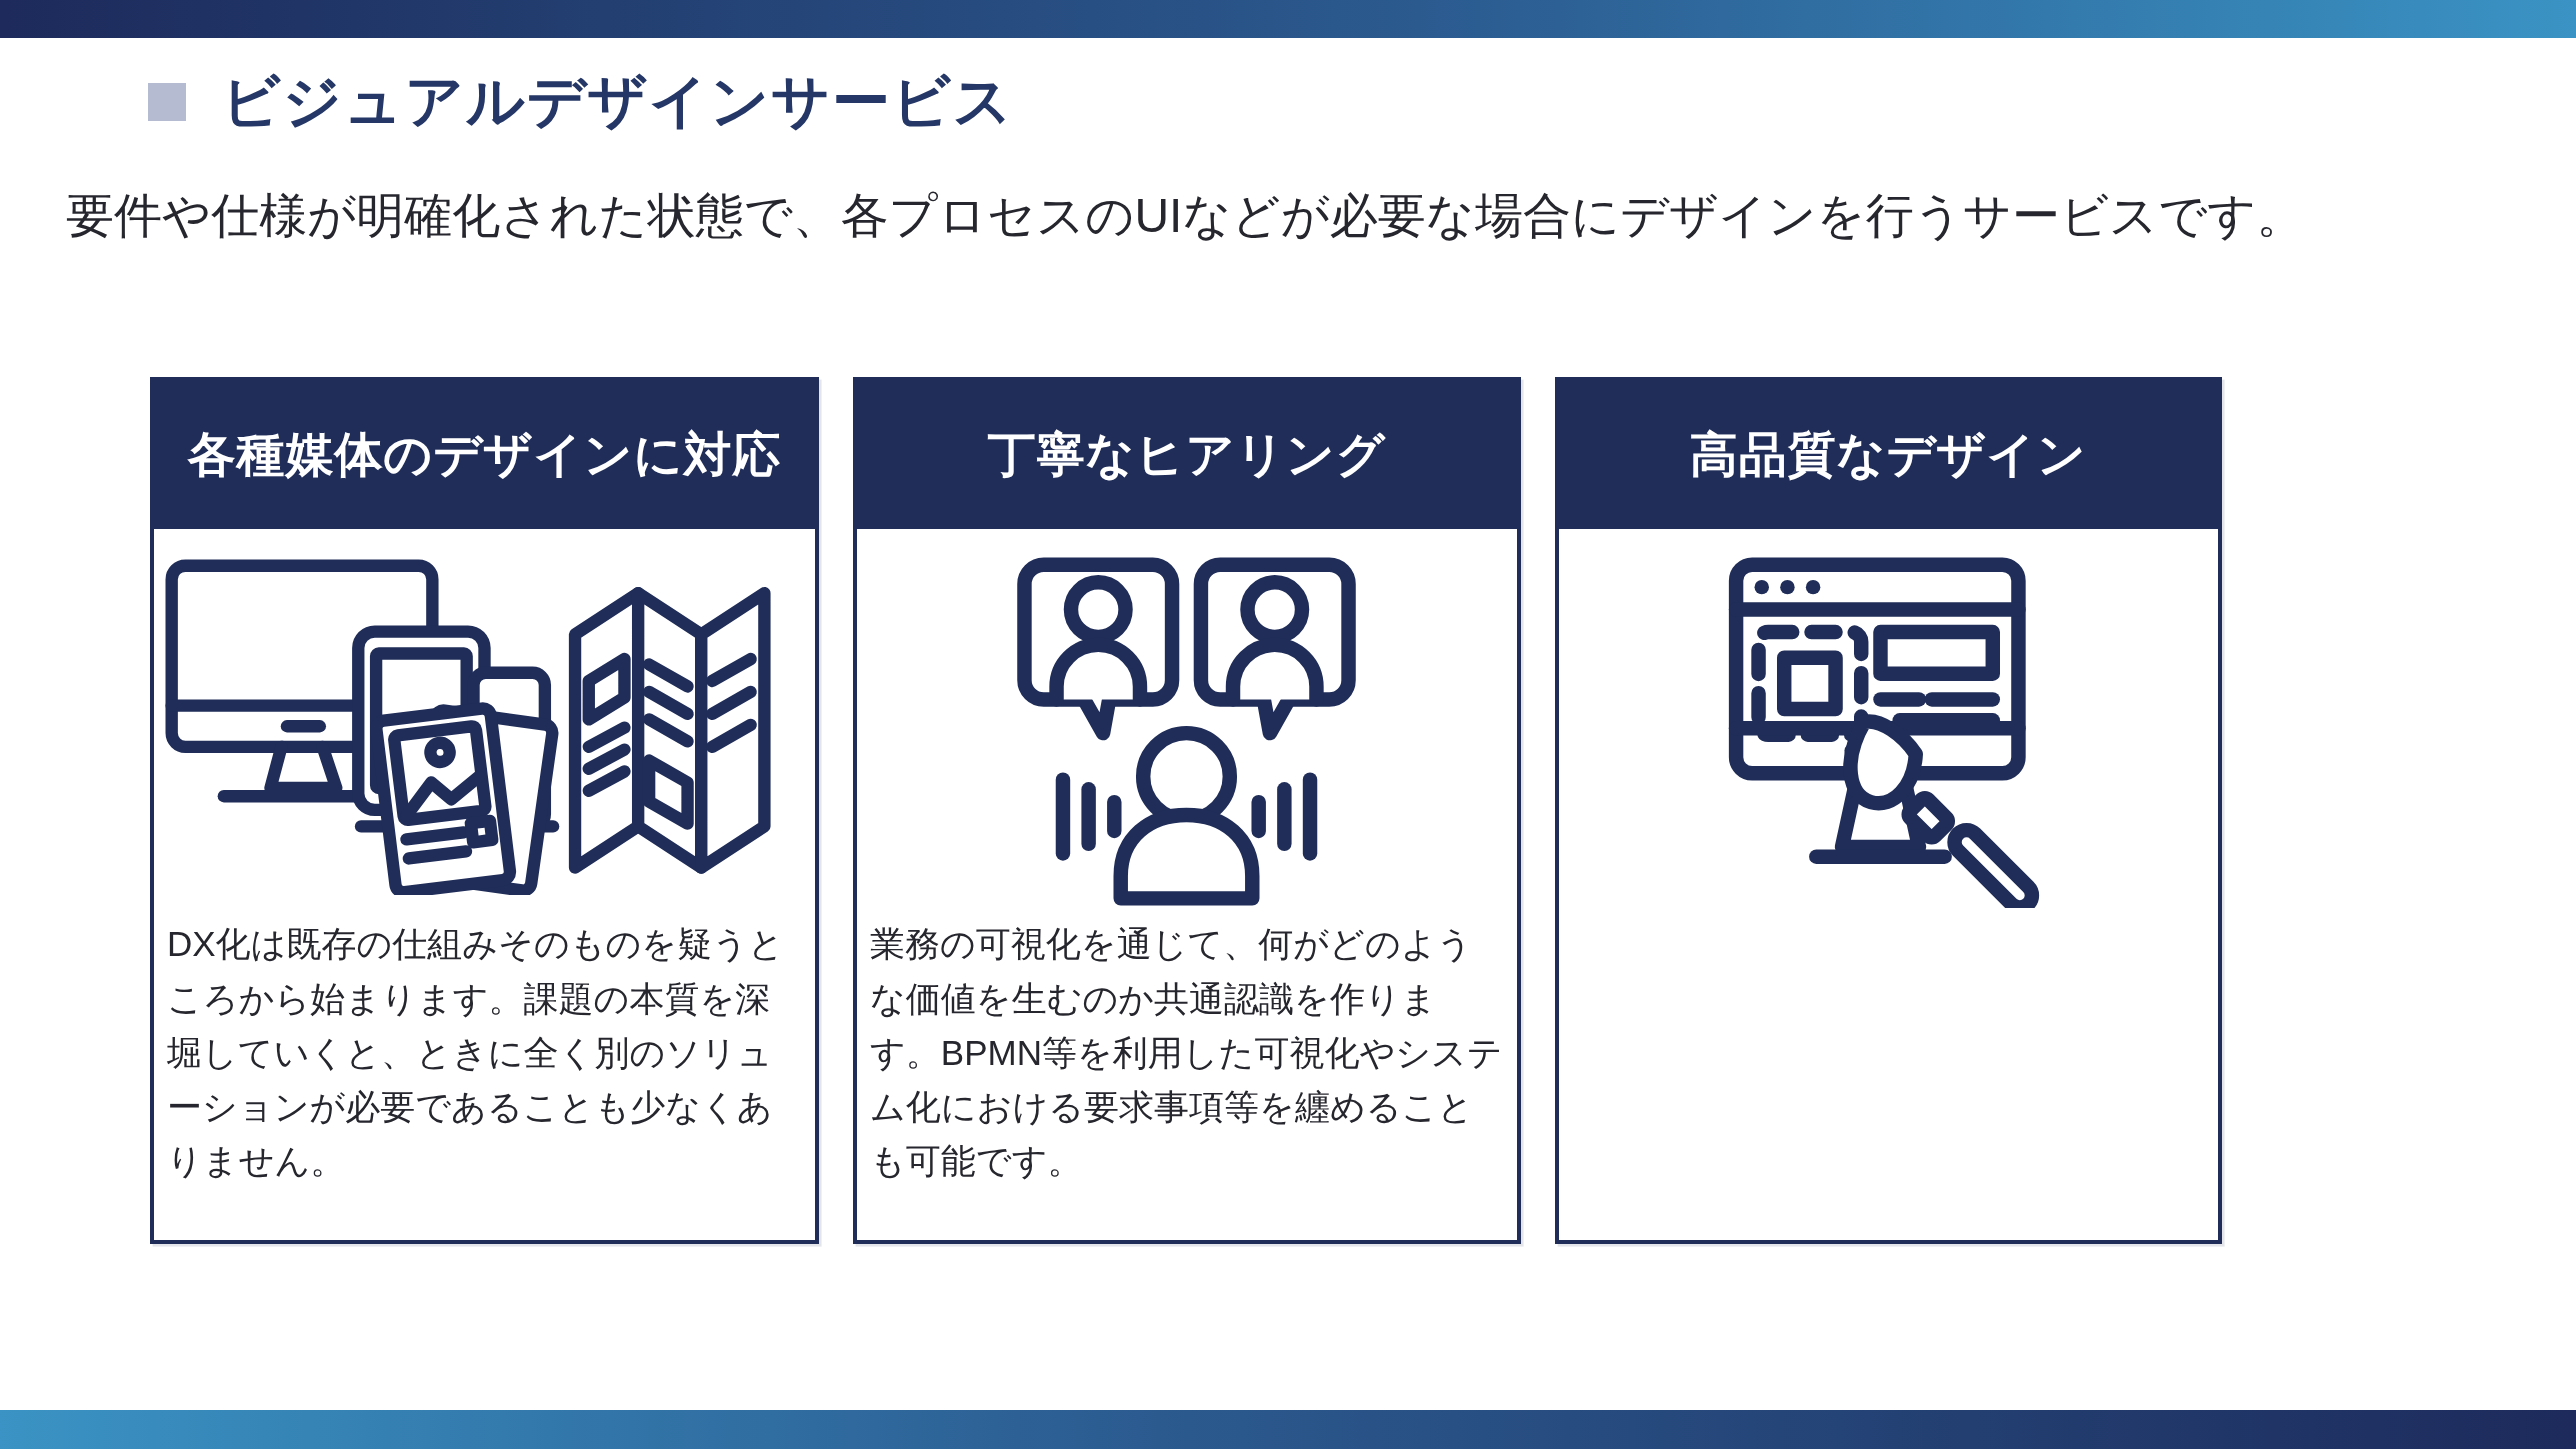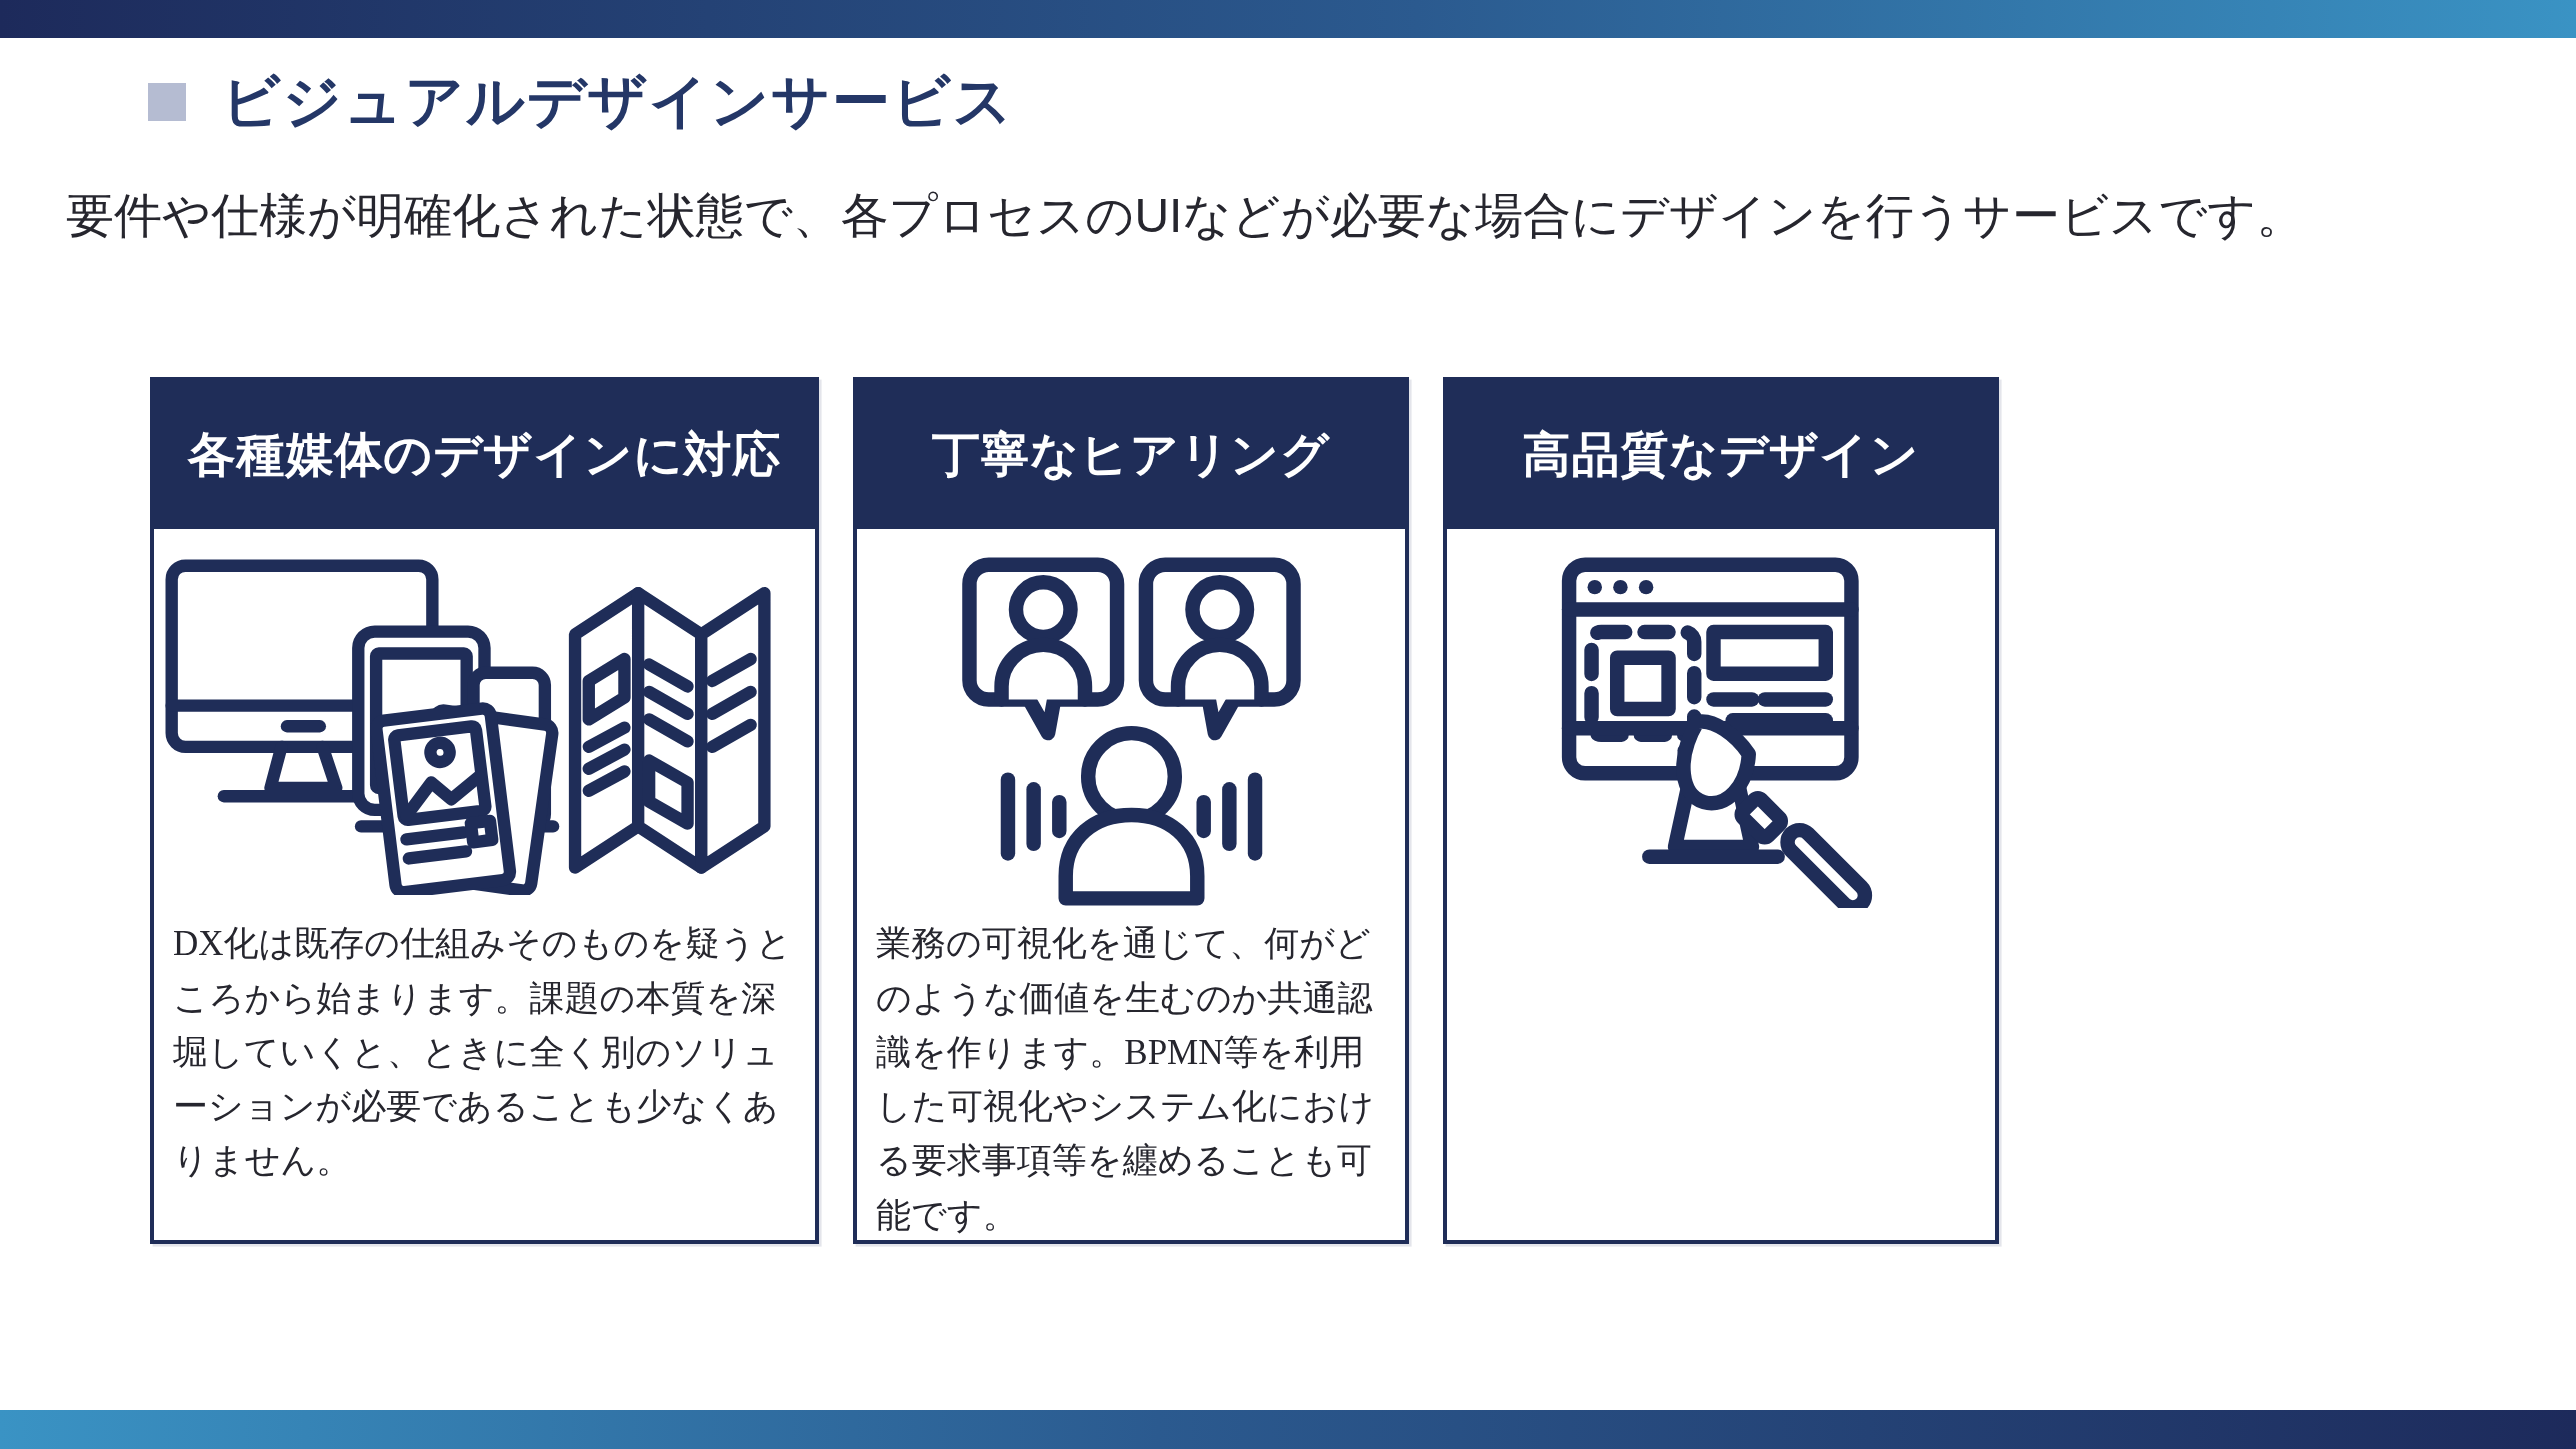--- a/index.html
+++ b/index.html
@@ -9,28 +9,28 @@
   .bar{position:absolute;left:0;width:100%;}
   .bar-top{top:0;height:38px;background:linear-gradient(90deg,#1d2a5b 0%,#2b5a8f 55%,#3a93c4 100%);}
   .bar-bottom{bottom:0;height:39px;background:linear-gradient(90deg,#3a93c4 0%,#2b5a8f 45%,#1d2a5b 100%);}
 
   .title-row{display:flex;align-items:center;gap:27.5px;margin:55px 0 0 148px;}
   .bullet{width:38px;height:38px;background:#b5bcd2;flex:0 0 auto;}
   .page-title{margin:8px;font-size:58px;font-weight:bold;color:#243767;letter-spacing:1.7px;}
 
   .desc{margin:34px 103px 0 66px;font-size:48px;line-height:1.36;color:#26262e;}
 
-  .cards{display:flex;gap:34px;margin:129px 0 0 150px;width:1849px;}
+  .cards{display:flex;gap:34px;margin:129px 0 0 150px;width:2072px;}
   .card{flex:1;height:867px;border:4.3px solid #1f2d58;background:#fff;box-sizing:border-box;
         display:flex;flex-direction:column;box-shadow:2.6px 2.6px 0 rgba(30,45,88,0.12);}
   .card-header{height:148px;flex:0 0 auto;background:#1f2d58;color:#ffffff;
                display:flex;align-items:center;justify-content:center;
                font-size:48px;font-weight:bold;letter-spacing:0.9px;}
   .card-icon{height:388px;flex:0 0 auto;display:flex;align-items:center;justify-content:center;}
-  .card-body{padding:0 19px;font-size:35px;line-height:1.55;color:#26262e;text-align:left;font-family:Liberation Serif, serif;}
+  .card-body{padding:0 13px;font-size:35px;line-height:1.55;color:#26262e;text-align:left;}
 
   svg.icon{display:block;}
   .st{fill:none;stroke:#1f2d58;stroke-width:9;stroke-linecap:round;stroke-linejoin:round;}
   .stw{fill:#ffffff;stroke:#1f2d58;stroke-width:9;stroke-linecap:round;stroke-linejoin:round;}
   .dot{fill:#1f2d58;stroke:none;}
   .dash{fill:none;stroke:#1f2d58;stroke-width:9;stroke-linecap:round;stroke-linejoin:round;stroke-dasharray:15 12;}
 </style>
 </head>
 <body>
 

